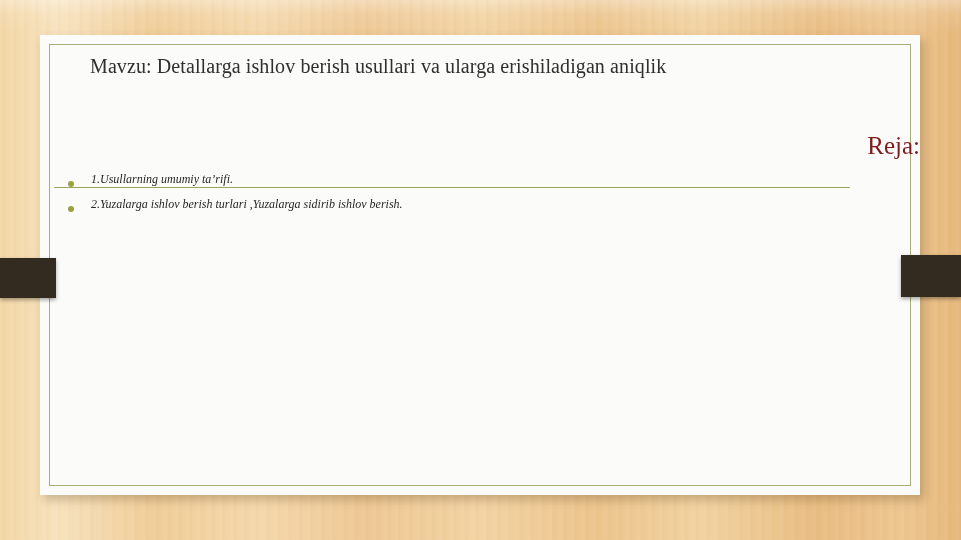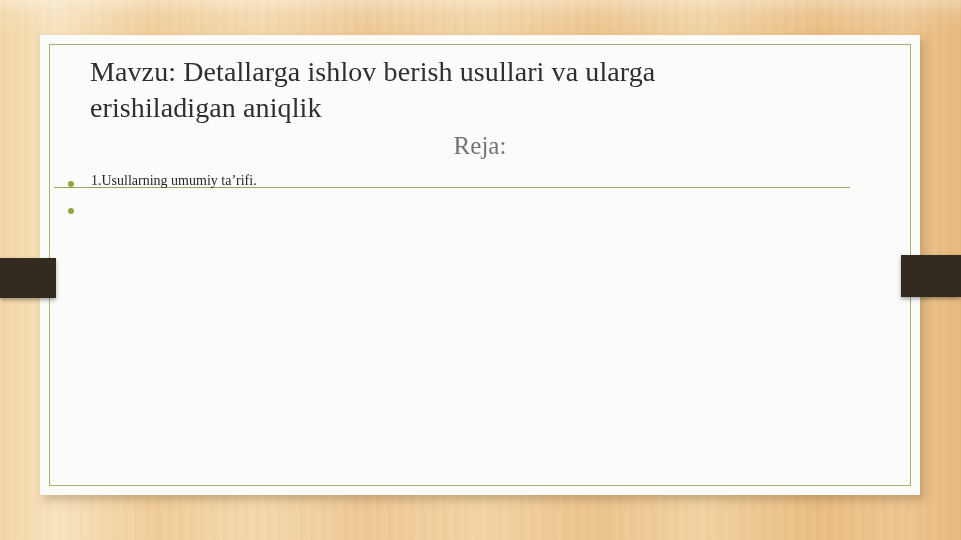--- a/index.html
+++ b/index.html
@@ -84,35 +84,35 @@
     position: absolute;
     inset: 0;
   }
 
   
   .slide-title {
     position: absolute;
     left: 50px;
     top: 19px;
     width: 700px;
-    font-size: 28px;
+    font-size: 20px;
     line-height: 1.27;
     color: #2f2f2f;
     letter-spacing: 0.1px;
   }
 
   
   .reja-heading {
     position: absolute;
     left: 0;
     right: 0;
     top: 97px;
-    text-align: center;
+    text-align: right;
     font-size: 25px;
-    color: #737373;
+    color: #7f1d1d;
   }
 
   
   .divider-rule {
     position: absolute;
     left: 14px;
     top: 152px;
     width: 796px;
     height: 0;
     border-top: 1.4px solid #9aa35f;
@@ -122,23 +122,24 @@
   .bullets {
     position: absolute;
     left: 14px;
     top: 137px;
     width: 862px;
   }
   .bullet-row {
     position: relative;
     padding-left: 37px;
     margin-bottom: 9px;
-    font-size: 14px;
+    font-size: 12px;
     line-height: 1.31;
     color: #262626;
+    font-style: italic;
   }
   .bullet-dot {
     position: absolute;
     left: 14px;
     top: 9px;
     width: 6px;
     height: 6px;
     border-radius: 50%;
     background: #99a23f;
   }
@@ -182,20 +183,21 @@
 
       <div class="bullets">
 
         <div class="bullet-row">
           <span class="bullet-dot"></span>
           <span>1.Usullarning umumiy ta’rifi.</span>
         </div>
 
         <div class="bullet-row">
           <span class="bullet-dot"></span>
+          <span>2.Yuzalarga ishlov berish turlari ,Yuzalarga sidirib ishlov berish.</span>
         </div>
 
 
       </div>
     </div>
   </div>
 
   <div class="bar bar-left"></div>
   <div class="bar bar-right"></div>
 

